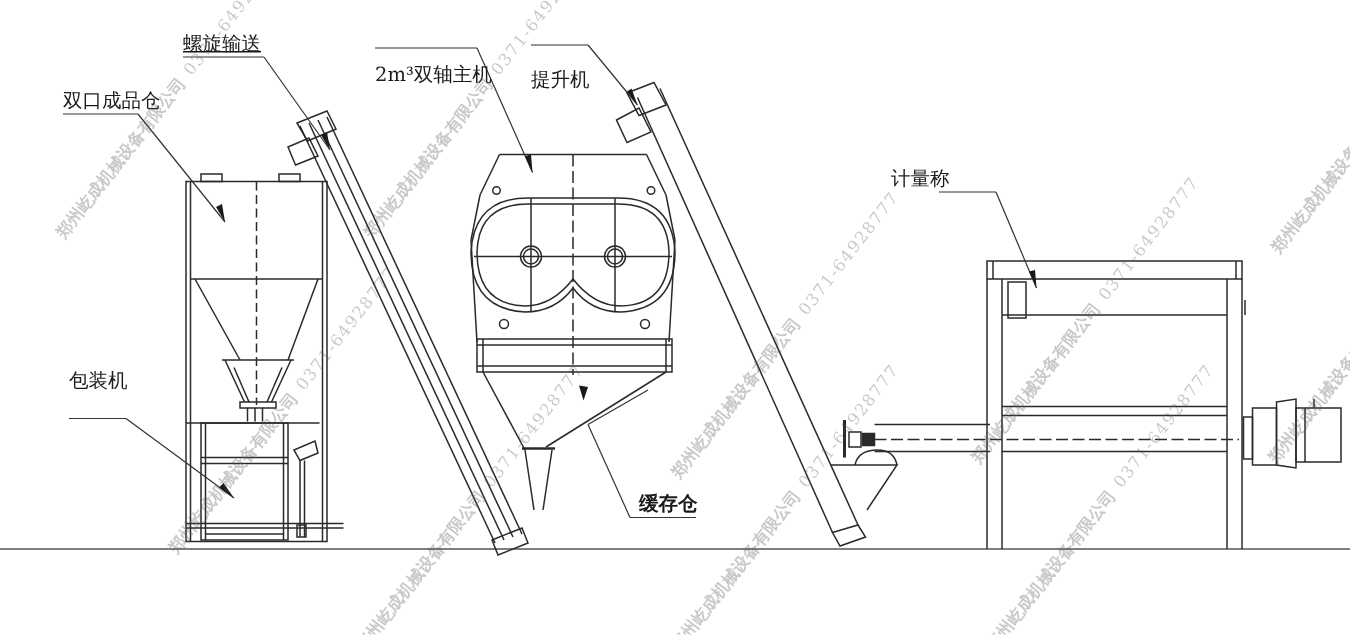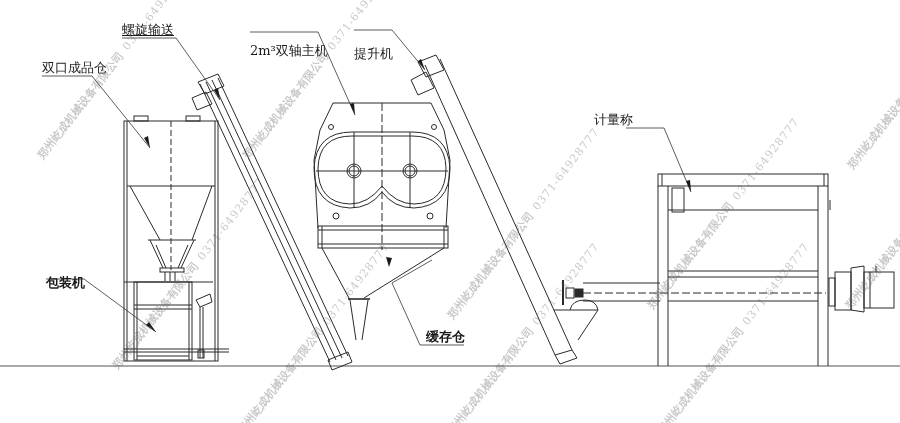--- a/index.html
+++ b/index.html
@@ -192,21 +192,21 @@
       <path d="M389 267 L386 257 L392 258 Z"></path>
     </g>
   </g>
 </svg>
 
 <div class="lbl" style="left:42px; top:61px;">双口成品仓</div>
 <div class="lbl" style="left:122px; top:23px;text-decoration:underline;">螺旋输送</div>
 <div class="lbl" style="left:250px; top:17px;margin-top:27px;">2m³双轴主机</div>
 <div class="lbl" style="left:354px; top:15px;margin-top:32px;">提升机</div>
 <div class="lbl" style="left:594px; top:113px;">计量称</div>
-<div class="lbl" style="left:46px; top:276px;font-weight:bold;">包装机</div>
+<div class="lbl" style="left:46px; top:248px;">包装机</div>
 <div class="lbl" style="left:426px; top:330px;font-weight:bold;">缓存仓</div>
 
 <div class="wm" style="left:40px; top:150px;"><span>郑州屹成机械设备有限公司</span><span class="wm-num">0371-64928777</span></div>
 <div class="wm" style="left:115px; top:360px;"><span>郑州屹成机械设备有限公司</span><span class="wm-num">0371-64928777</span></div>
 <div class="wm" style="left:245px; top:150px;"><span>郑州屹成机械设备有限公司</span><span class="wm-num">0371-64928777</span></div>
 <div class="wm" style="left:450px; top:310px;"><span>郑州屹成机械设备有限公司</span><span class="wm-num">0371-64928777</span></div>
 <div class="wm" style="left:450px; top:425px;"><span>郑州屹成机械设备有限公司</span><span class="wm-num">0371-64928777</span></div>
 <div class="wm" style="left:650px; top:300px;"><span>郑州屹成机械设备有限公司</span><span class="wm-num">0371-64928777</span></div>
 <div class="wm" style="left:850px; top:160px;"><span>郑州屹成机械设备有限公司</span></div>
 <div class="wm" style="left:848px; top:300px;"><span>郑州屹成机械设备有限公司</span></div>

